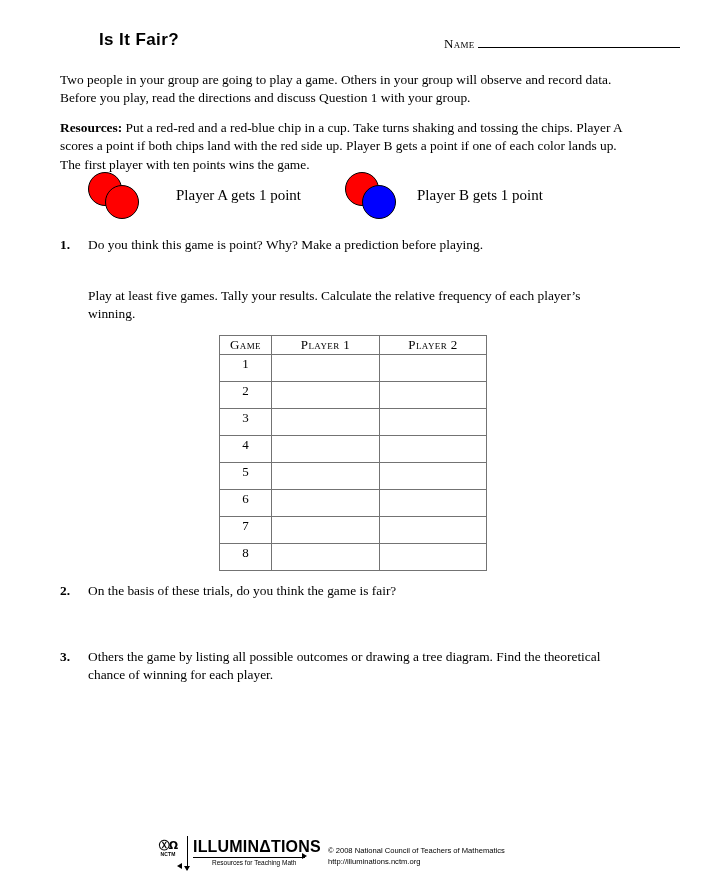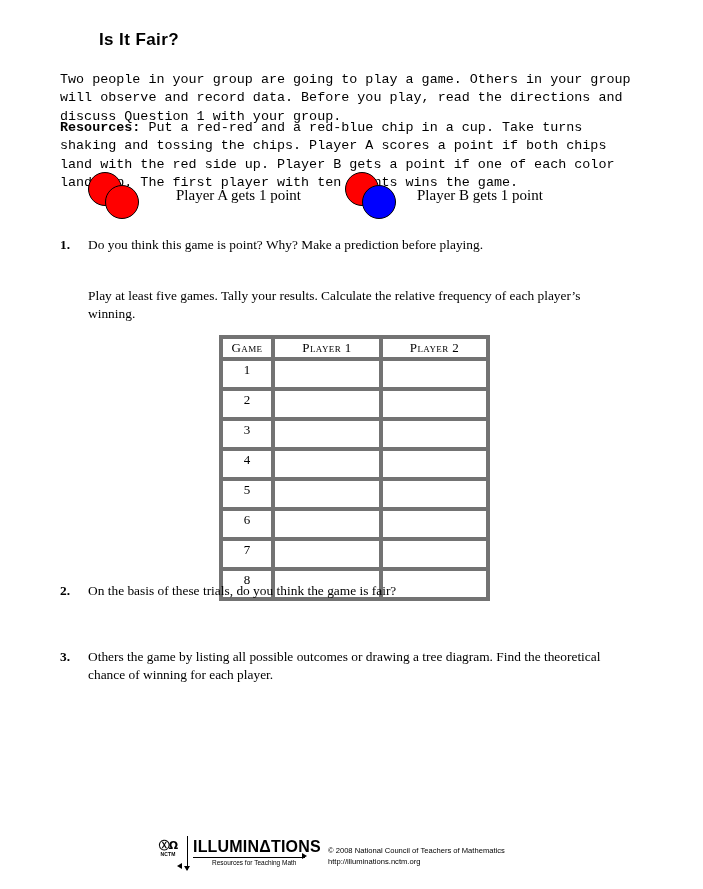--- a/index.html
+++ b/index.html
@@ -56,21 +56,20 @@
     margin-left: 3px;
     height: 11px;
   }
 
   
   .para {
     position: absolute;
     font-size: 13.4px;
     line-height: 18.4px;
     text-align: left;
-    font-family: Liberation Mono, monospace;
   }
   #intro-para {
     left: 60px;
     top: 71px;
     width: 580px;
   }
   #directions-para {
     left: 60px;
     top: 119px;
     width: 580px;
@@ -160,21 +159,21 @@
   #results-table {
     position: absolute;
     left: 219px;
     top: 335px;
     border-collapse: collapse;
     table-layout: fixed;
     width: 267px;
   }
   #results-table th,
   #results-table td {
-    border: 4px solid #737373;
+    border: 1px solid #737373;
     padding: 0;
     margin: 0;
   }
   #results-table th {
     font-weight: normal;
     font-variant: small-caps;
     font-size: 13px;
     letter-spacing: 0.4px;
     height: 18px;
     line-height: 18px;
@@ -306,20 +305,24 @@
     white-space: nowrap;
     margin-left: 11px;
   }
   #footer-credit span { display: block; }
 </style>
 </head>
 <body>
 
 <div id="header">
   <div id="page-title">Is It Fair?</div>
+  <div id="name-block">
+    <span id="name-label">Name</span>
+    <span id="name-line"></span>
+  </div>
 </div>
 
 <div class="para" id="intro-para">Two people in your group are going to play a game. Others in your group will observe and record data. Before you play, read the directions and discuss Question 1 with your group.</div>
 
 <div class="para" id="directions-para"><span class="bold-lead">Resources:</span><span> Put a red-red and a red-blue chip in a cup. Take turns shaking and tossing the chips. Player A scores a point if both chips land with the red side up. Player B gets a point if one of each color lands up. The first player with ten points wins the game.</span></div>
 
 <div id="chips-row">
 
   <div class="chip-group" id="chip-group-a">
     <div class="chip-pair">

